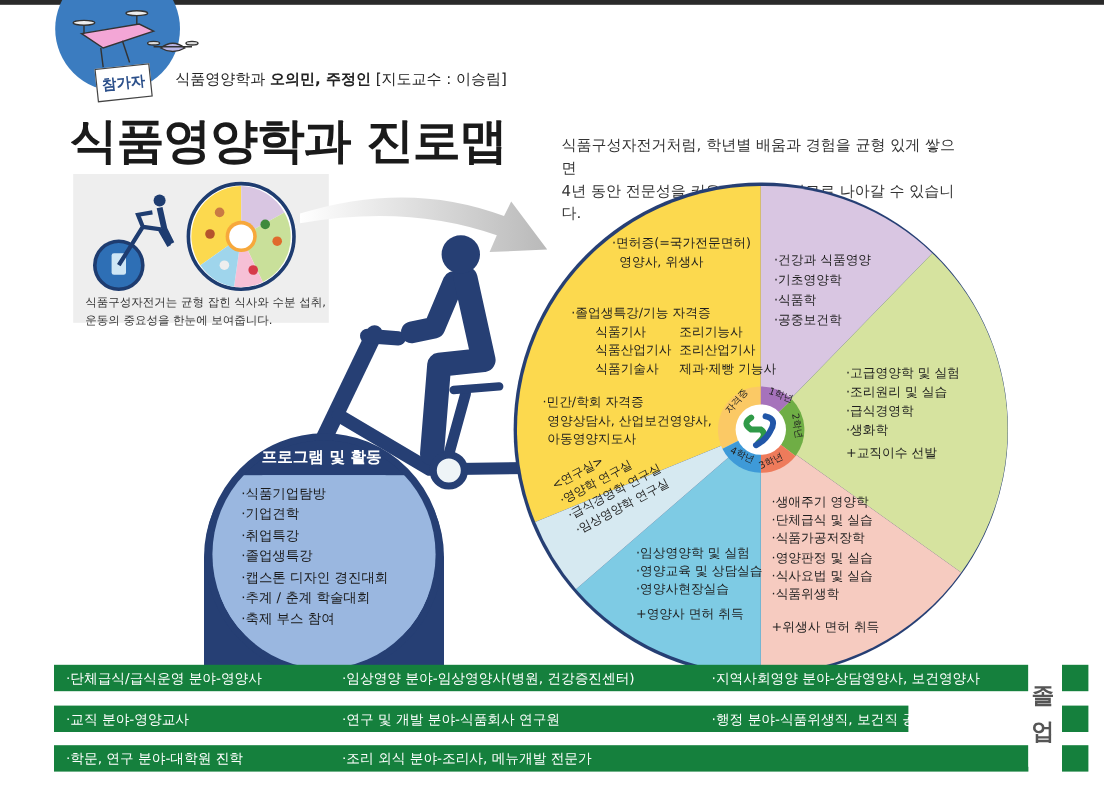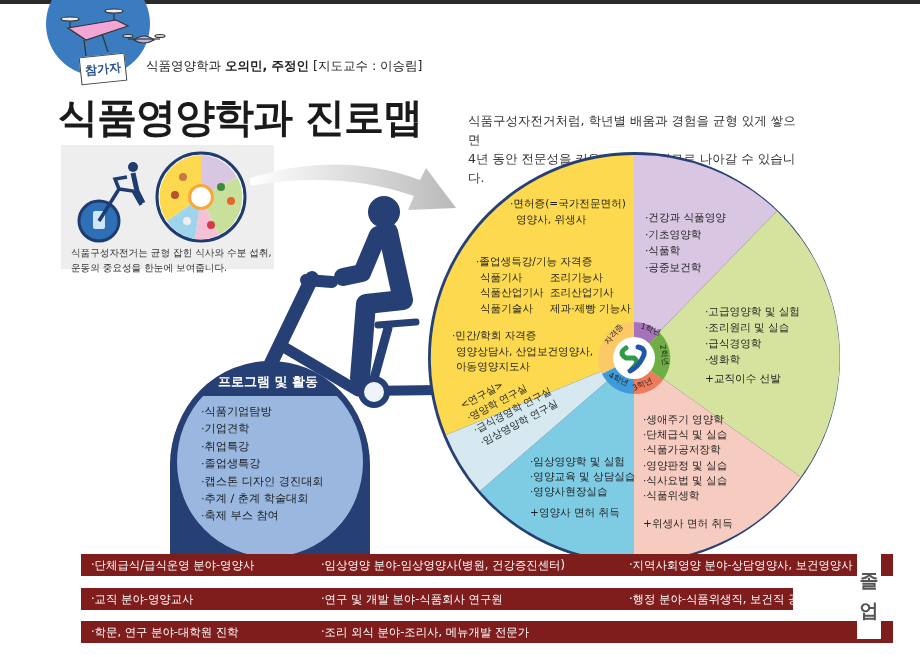--- a/index.html
+++ b/index.html
@@ -16,21 +16,21 @@
   .mini-card { position: absolute; left: 61px; top: 145px; width: 213px; height: 124px; background: #eeeeee; }
   .mini-card .cap { position: absolute; left: 10px; top: 100px; font-size: 9.6px; line-height: 15px; color: #333; white-space: nowrap; }
   .mini-svg { position: absolute; left: 10px; top: 4px; }
   .arrow-svg { position: absolute; left: 250px; top: 150px; }
   .bike-svg { position: absolute; left: 0; top: 0; pointer-events: none; }
   .wheel-svg { position: absolute; left: 420px; top: 145px; }
   .wheel-text { position: absolute; font-size: 10.6px; line-height: 15.5px; color: #1e1e1e; white-space: nowrap; }
   .prog-box { position: absolute; left: 177px; top: 365px; width: 182px; height: 180px; }
   .prog-head { position: absolute; left: 0; top: 0; width: 182px; height: 32px; color: #fff; font-size: 13px; font-weight: bold; text-align: center; line-height: 34px; }
   .prog-list { position: absolute; left: 24px; top: 38px; font-size: 11.2px; line-height: 17.4px; color: #1a1a1a; }
-  .career-row { position: absolute; left: 45px; height: 22px; background: #7f1d1d; color: #fff; font-size: 11.4px; line-height: 22px; margin-left: 36px; }
+  .career-row { position: absolute; left: 45px; height: 22px; background: #15803d; color: #fff; font-size: 11.4px; line-height: 22px; }
   .career-row span { position: absolute; top: 0; white-space: nowrap; }
   .grad-box { position: absolute; left: 857px; top: 551px; width: 24px; height: 88px; background: #fff; display: flex; flex-direction: column; align-items: center; justify-content: center; font-size: 19px; font-weight: bold; color: #555; line-height: 30px; }
 </style>
 </head>
 <body>
 
 <div class="topbar"></div>
 
 <div class="blue-badge"></div>
 <svg class="drone-svg" width="120" height="60" viewBox="0 0 120 60">
@@ -166,21 +166,21 @@
     <text x="188" y="232" transform="rotate(25 188 232)">4학년</text>
   </g>
 </svg>
 
 <div class="wheel-text" style="left:510px;top:196px;">
   <div>·면허증(=국가전문면허)</div>
   <div style="padding-left:6px">영양사, 위생사</div>
 </div>
 <div class="wheel-text" style="left:476px;top:254px;">
   <div>·졸업생특강/기능 자격증</div>
-  <div style="padding-left:4px;display:grid;grid-template-columns:70px auto;">
+  <div style="padding-left:4px;display:grid;grid-template-columns:70px auto;margin-left:16px;">
     <span>식품기사</span>
       <span>조리기능사</span>
     <span>식품산업기사</span>
       <span>조리산업기사</span>
     <span>식품기술사</span>
       <span>제과·제빵 기능사</span>
   </div>
 </div>
 <div class="wheel-text" style="left:452px;top:328px;">
   <div>·민간/학회 자격증</div>

